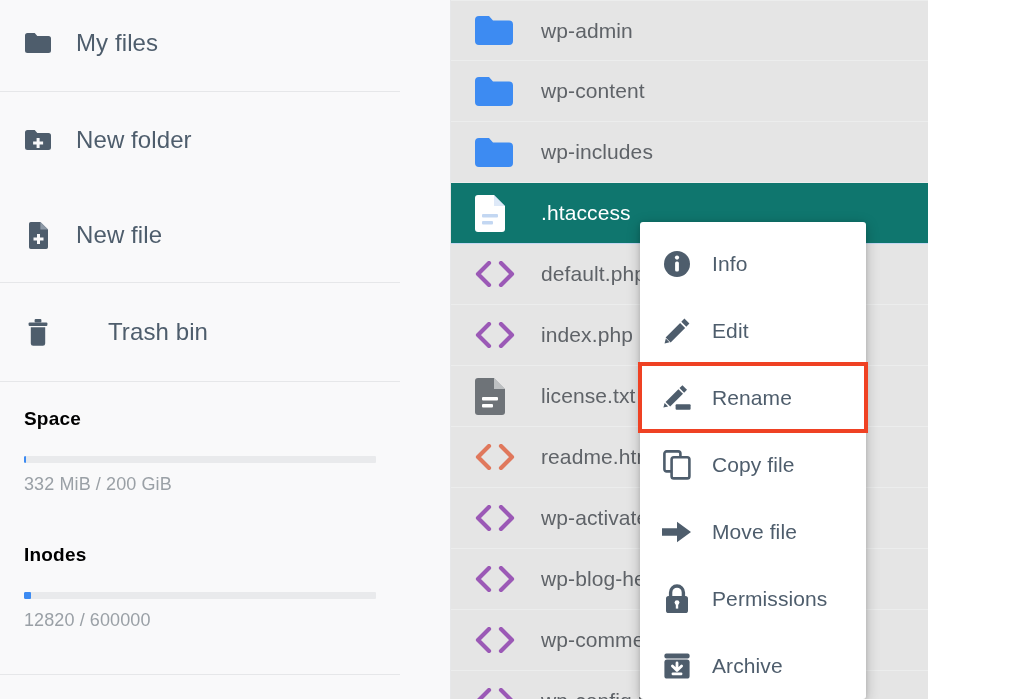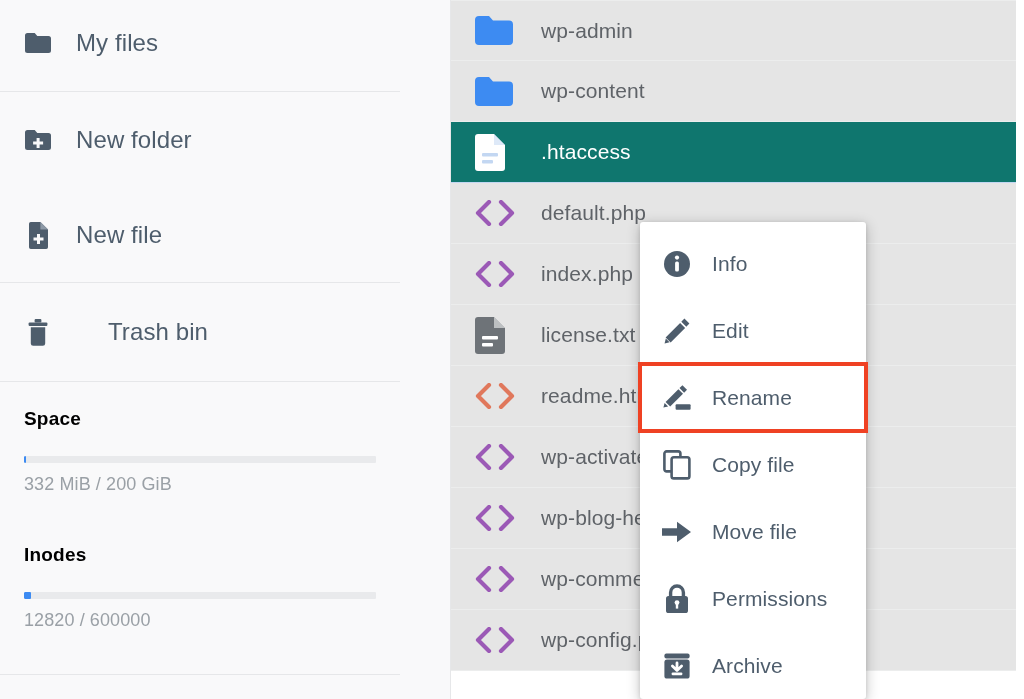--- a/index.html
+++ b/index.html
@@ -2,21 +2,21 @@
 <html><head>
 <meta charset="utf-8">
 <style>
   * { box-sizing: border-box; margin: 0; padding: 0; }
   html, body {
     width: 1024px; height: 699px;
     overflow: hidden;
     font-family: "Liberation Sans", sans-serif;
     background: #ffffff;
   }
-  #app { position: relative; width: 1016px; height: 699px; display: flex; align-items: center; }
+  #app { position: relative; width: 928px; height: 699px; display: flex; align-items: center; }
 
   
   .sidebar {
     width: 450px; height: 699px;
     background: #f9f9fa;
     position: relative;
     flex: 0 0 450px;
   }
   .sb-divider {
     position: absolute; left: 0; width: 400px; height: 1px;
@@ -210,20 +210,28 @@
         <span class="file-name">wp-admin</span>
       </div>
       <div class="file-row">
         <span class="file-icon">
           <svg width="40" height="31" viewBox="0 0 40 31">
             <path d="M1 5A4 4 0 0 1 5 1h10l4 4.4h16a4 4 0 0 1 4 4V26a4 4 0 0 1-4 4H5a4 4 0 0 1-4-4z" fill="#3d8bf2"></path>
           </svg>
         </span>
         <span class="file-name">wp-content</span>
       </div>
+      <div class="file-row">
+        <span class="file-icon">
+          <svg width="40" height="31" viewBox="0 0 40 31">
+            <path d="M1 5A4 4 0 0 1 5 1h10l4 4.4h16a4 4 0 0 1 4 4V26a4 4 0 0 1-4 4H5a4 4 0 0 1-4-4z" fill="#3d8bf2"></path>
+          </svg>
+        </span>
+        <span class="file-name">wp-includes</span>
+      </div>
       <div class="file-row selected">
         <span class="file-icon">
           <svg width="32" height="39" viewBox="0 0 32 39">
             <path d="M1 4A3 3 0 0 1 4 1h16l11 11v23a3 3 0 0 1-3 3H4a3 3 0 0 1-3-3z" fill="#ffffff"></path>
             <path d="M20 1l11 11H20z" fill="#c3d7f2" opacity="0.55"></path>
             <rect x="8" y="20" width="16" height="3.4" rx="1" fill="#c3d7f2"></rect>
             <rect x="8" y="27" width="11" height="3.4" rx="1" fill="#c3d7f2"></rect>
           </svg>
         </span>
         <span class="file-name">.htaccess</span>

